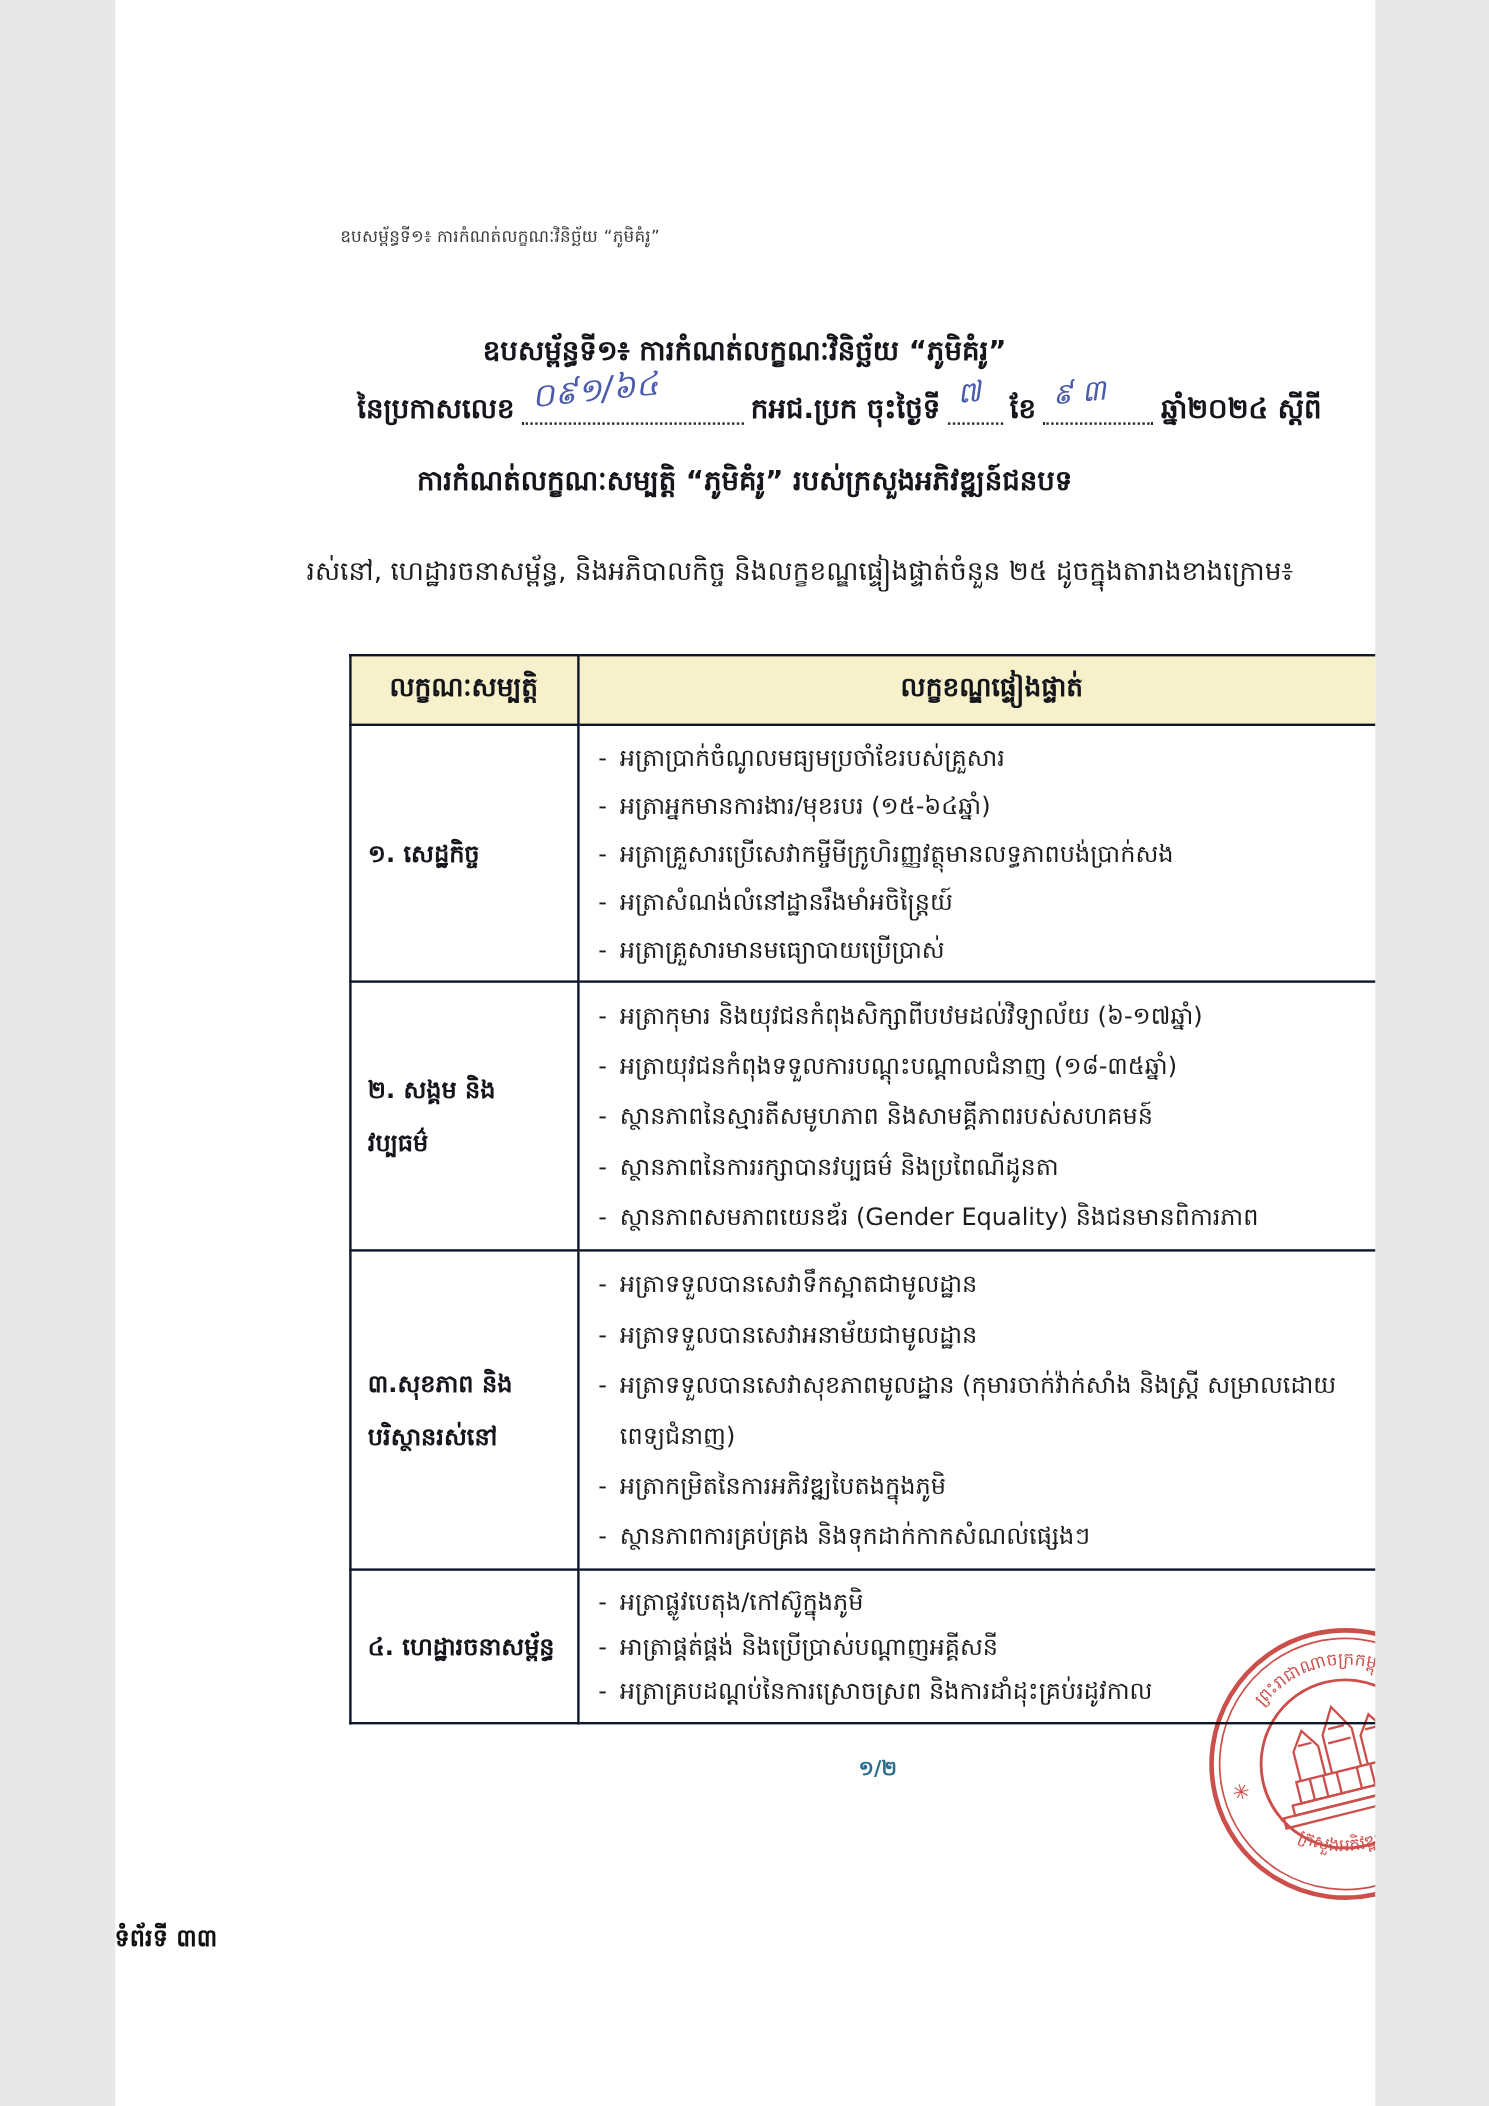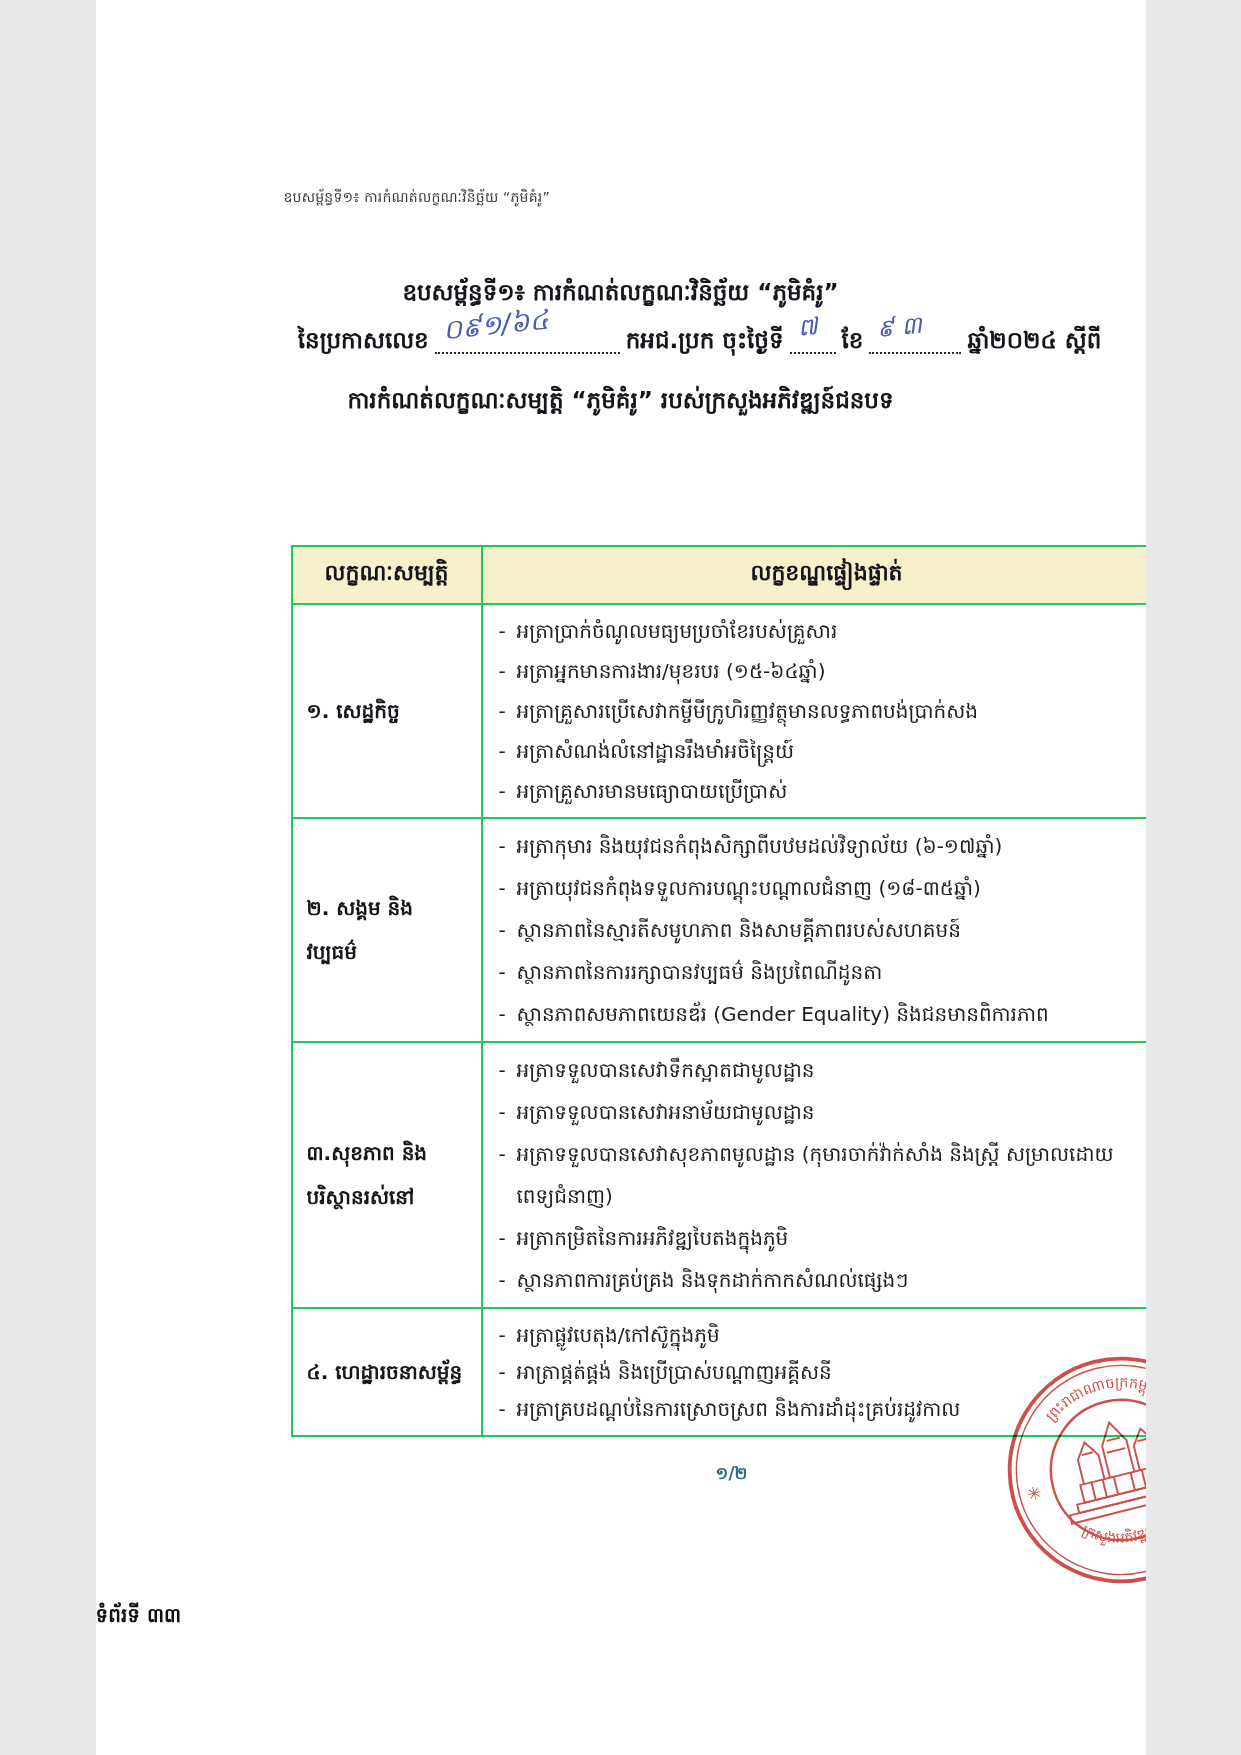--- a/index.html
+++ b/index.html
@@ -46,21 +46,21 @@
     position:absolute;top:448px;left:160px;width:928px;
     font-size:22px;line-height:58px;color:#1d1d1d;text-align:justify;
   }
   .intro .l1{padding-left:58px;}
   table.criteria{
     position:absolute;left:195px;top:545px;width:882px;
     border-collapse:collapse;table-layout:fixed;
   }
   table.criteria,
   table.criteria th,
-  table.criteria td{border:2px solid #22c55e;}
+  table.criteria td{border:2px solid #0f172a;}
   th.h1{width:180px;}
   th{
     background:#f6f0cb;height:52px;
     font-size:22px;font-weight:bold;color:#15151c;text-align:center;
     padding:2px 4px;
   }
   td{vertical-align:middle;}
   td.label-cell{
     font-size:20px;font-weight:bold;color:#15151c;
     padding:4px 17px 4px 14px;white-space:pre-line;line-height:44px;
@@ -108,20 +108,21 @@
     <span>ខែ</span>
     <span class="dotfield df-month">
       <span class="hand small">៩ ៣</span>
     </span>
     <span>ឆ្នាំ២០២៤ ស្តីពី</span>
   </div>
 
   <div class="title3">ការកំណត់លក្ខណៈសម្បត្តិ “ភូមិគំរូ” របស់ក្រសួងអភិវឌ្ឍន៍ជនបទ</div>
 
   <div class="intro">
+    <div class="l2">រស់នៅ, ហេដ្ឋារចនាសម្ព័ន្ធ, និងអភិបាលកិច្ច និងលក្ខខណ្ឌផ្ទៀងផ្ទាត់ចំនួន ២៥ ដូចក្នុងតារាងខាងក្រោម៖</div>
   </div>
 
   <table class="criteria">
     <thead>
       <tr>
         <th class="h1">លក្ខណៈសម្បត្តិ</th>
         <th class="h2">លក្ខខណ្ឌផ្ទៀងផ្ទាត់</th>
       </tr>
     </thead>
     <tbody>

